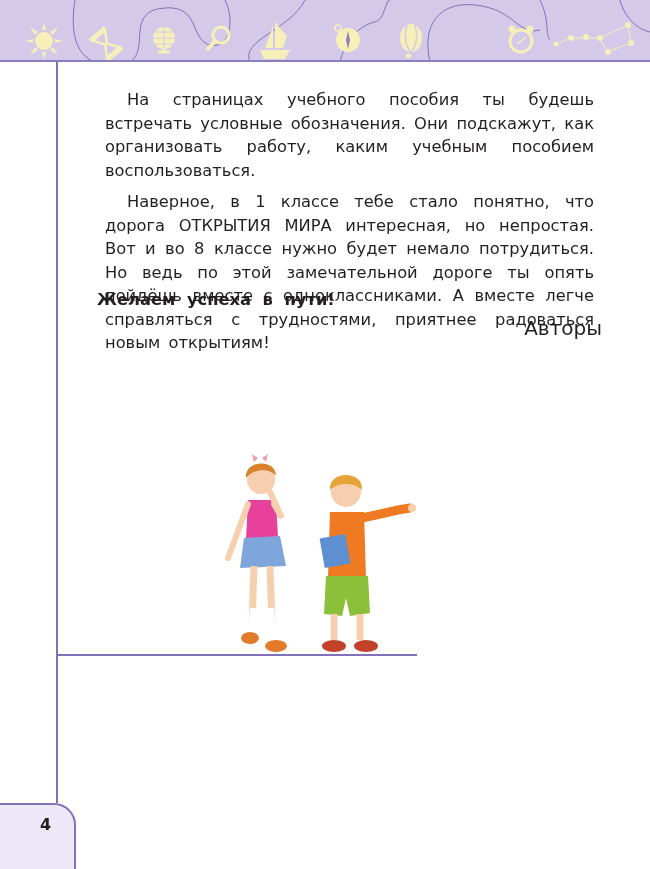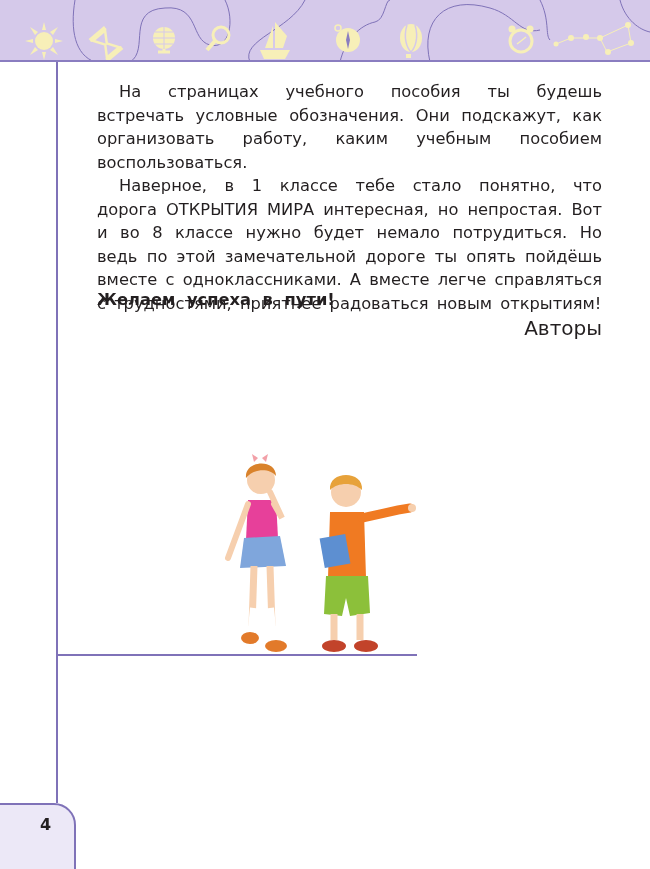--- a/index.html
+++ b/index.html
@@ -4,21 +4,21 @@
 <style>
   html, body { margin: 0; padding: 0; }
   body { width: 650px; height: 869px; background: #ffffff; position: relative; overflow: hidden;
          font-family: "DejaVu Sans", sans-serif; color: #231f20; }
   .header { position: absolute; left: 0; top: 0; width: 650px; height: 62px; background: #d5c9ea;
             border-bottom: 2px solid #8a7dc0; box-sizing: border-box; overflow: hidden; }
   .header svg { position: absolute; left: 0; top: 0; }
   .vline { position: absolute; left: 56px; top: 62px; width: 2px; height: 741px; background: #7f72b8; }
   .hline { position: absolute; left: 56px; top: 654px; width: 361px; height: 2px; background: #7f72b8; }
   .text { position: absolute; left: 97px; top: 80px; width: 505px; font-size: 16.3px; line-height: 23.5px; }
-  .text p { margin: 0; text-align: justify; text-align-last: left; text-indent: 22px; word-spacing: 3px; }
+  .text p { margin: 8px; text-align: justify; text-align-last: left; text-indent: 22px; word-spacing: 3px; }
   .wish { position: absolute; left: 97px; top: 290px; width: 505px; text-align: left; font-weight: bold; font-size: 16.3px; word-spacing: 6px; }
   .authors { position: absolute; right: 48px; top: 316px; font-size: 20px; }
   .pagebox { position: absolute; left: -10px; top: 803px; width: 86px; height: 80px; background: #ece8f7;
              border: 2px solid #7f72b8; border-radius: 0 22px 0 0; box-sizing: border-box; }
   .pagenum { position: absolute; left: 40px; top: 815px; font-weight: bold; font-size: 16px; color: #231f20; }
   .kids { position: absolute; left: 218px; top: 448px; width: 205px; height: 215px; }
 </style>
 </head>
 <body>
 

